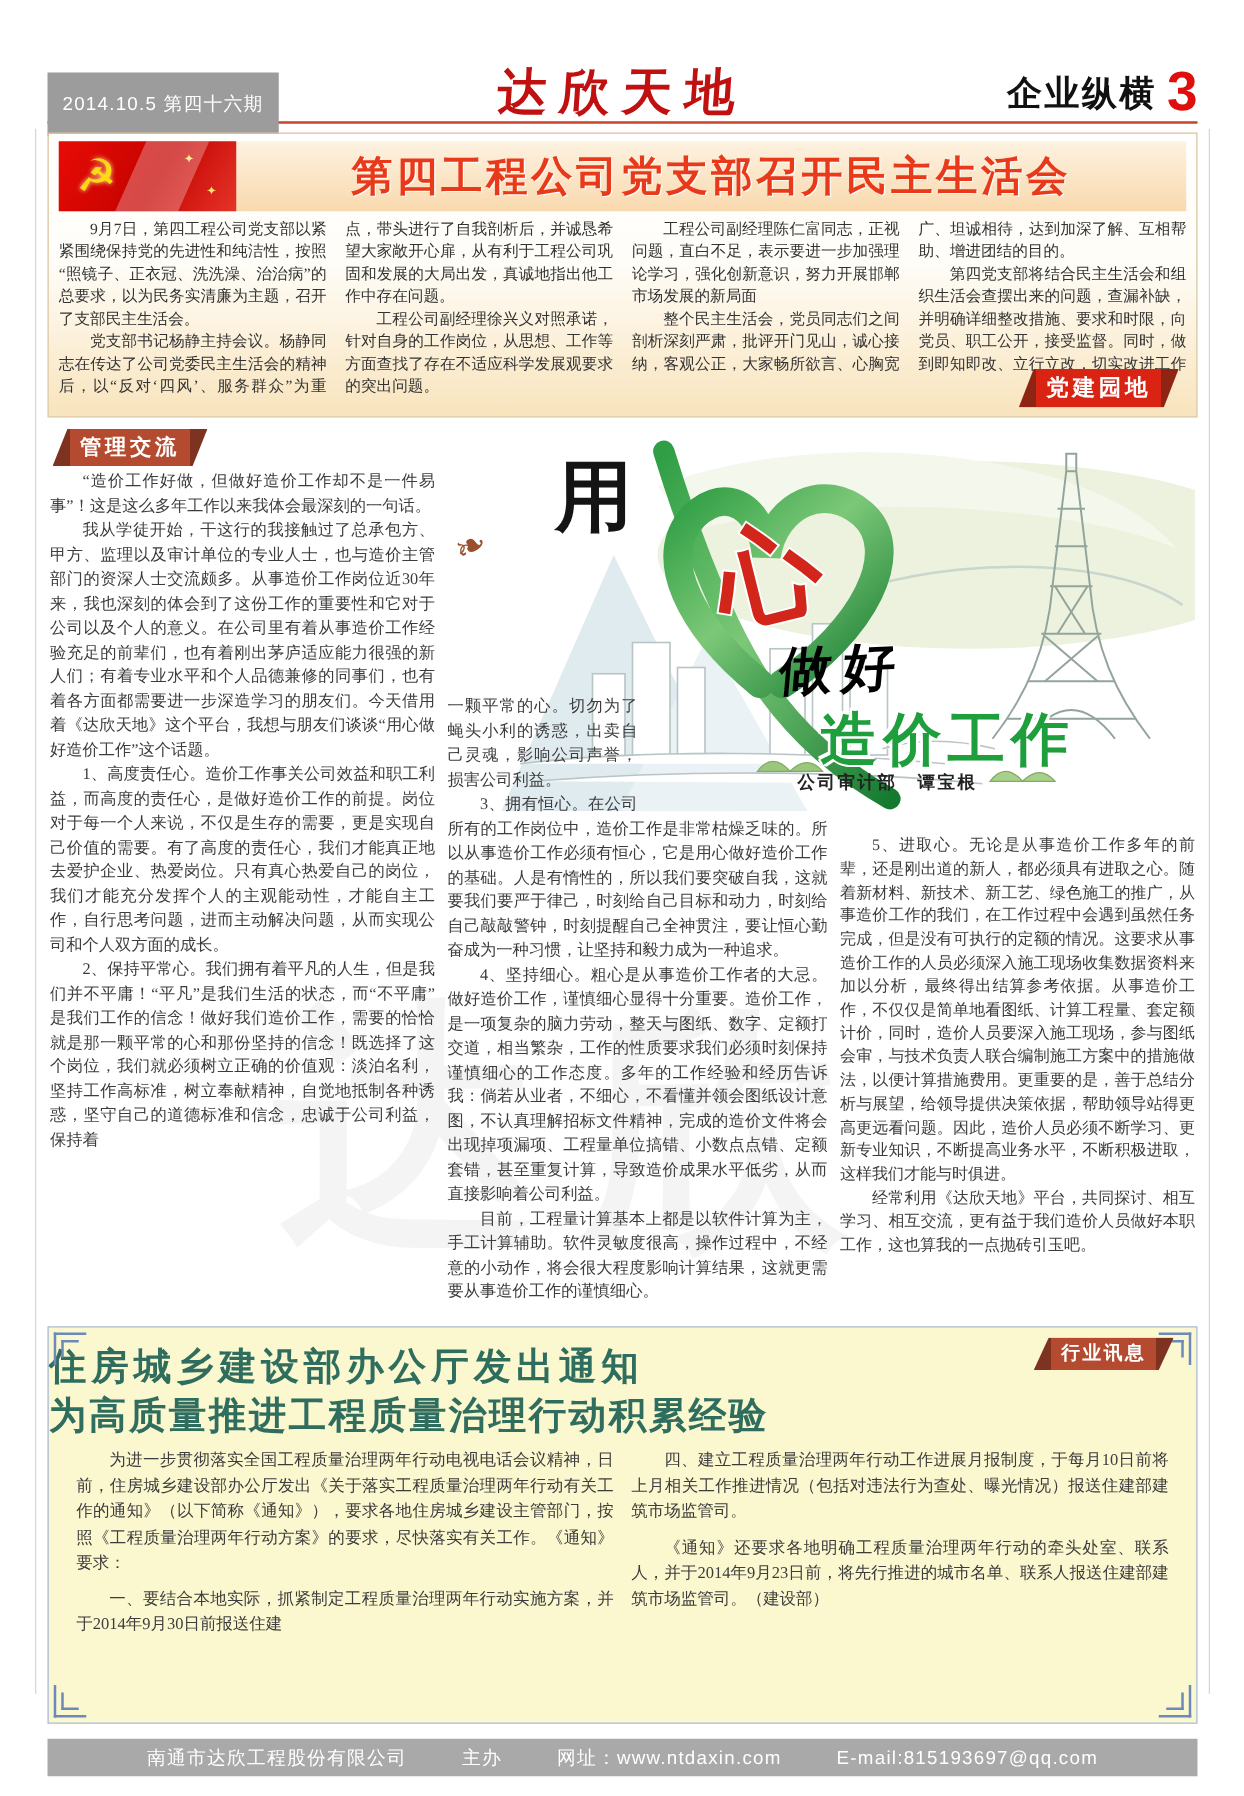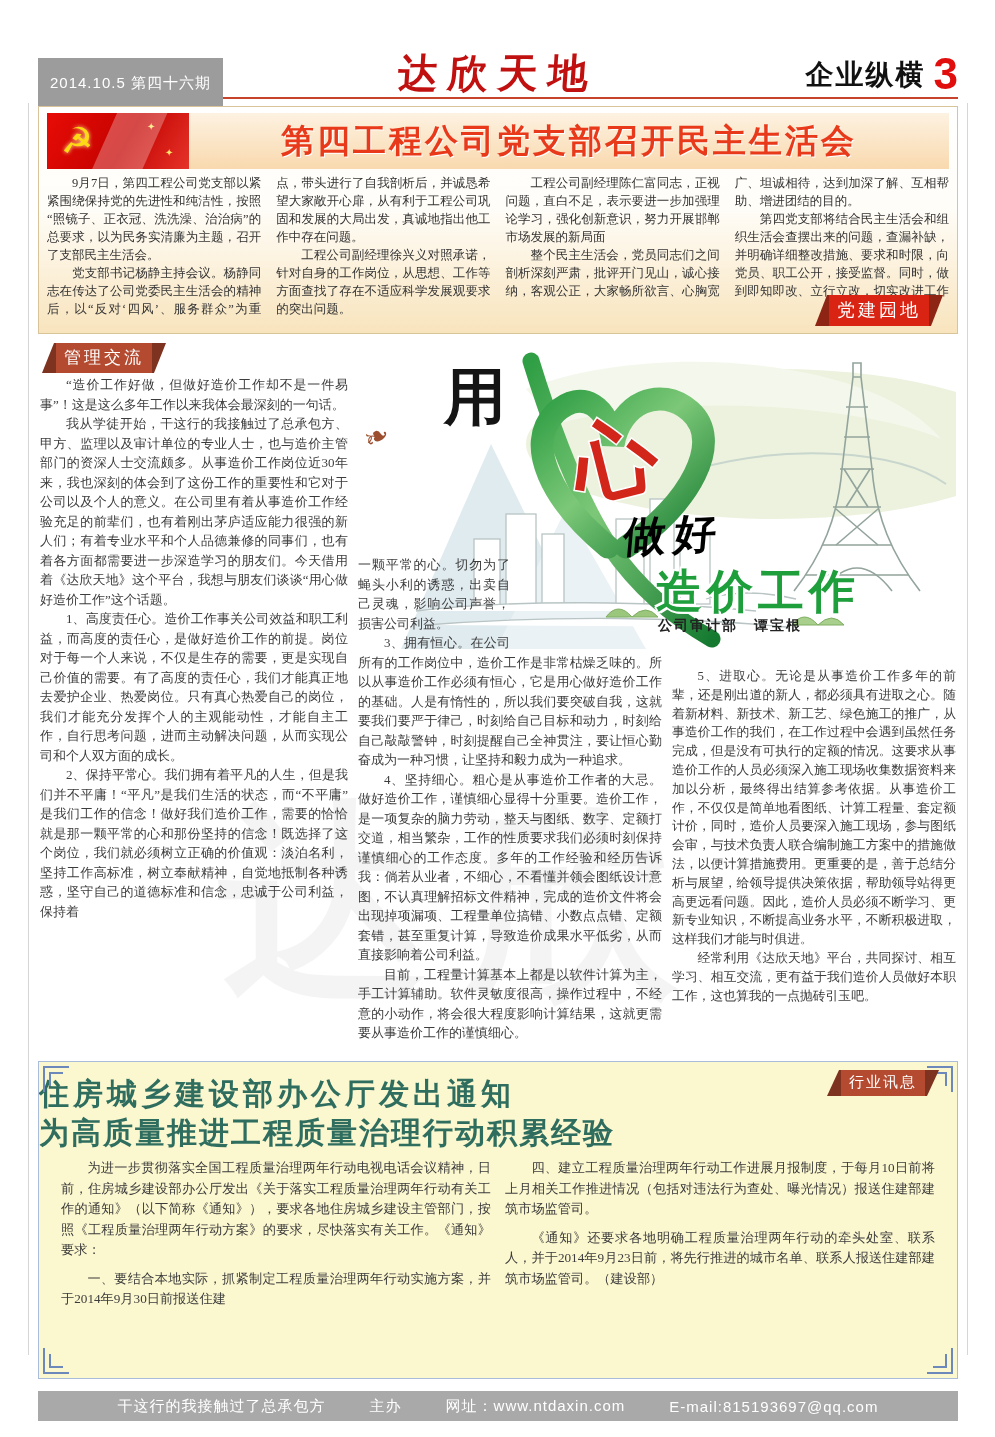--- a/index.html
+++ b/index.html
@@ -38,21 +38,21 @@
   .flag-emblem { position:absolute; left:14px; top:2px; color:#ffd913; font-size:36px; line-height:52px;
                  text-shadow:0 0 4px #ff9; }
   .flag-sparkle { position:absolute; color:#ffe66b; font-size:10px; }
   .party-headline { flex:1; text-align:center; color:#e8391b; font-size:33px; font-weight:900;
                     letter-spacing:3px; font-family:"Liberation Sans","DejaVu Sans",sans-serif;
                     text-shadow:1px 1px 0 #fff; white-space:nowrap; }
   .party-cols { margin-top:5px; height:158px; column-count:4; column-gap:15px; overflow:hidden; }
   .party-cols p { font-size:12.5px; line-height:18px; text-align:justify; text-indent:2em; color:#333; }
 
   
-  .ribbon { display:inline-block; position:relative; color:#fff; font-weight:normal;
+  .ribbon { display:inline-block; position:relative; color:#fff; font-weight:bold;
             font-family:"Liberation Sans","DejaVu Sans",sans-serif; white-space:nowrap;
             padding:3px 22px 4px 22px;
             clip-path:polygon(12px 0,100% 0,calc(100% - 12px) 100%,0 100%); }
   .ribbon-red   { background:linear-gradient(90deg,#8e2413 0 14px,#d92313 14px calc(100% - 14px),#8e2413 calc(100% - 14px)); }
   .ribbon-brick { background:linear-gradient(90deg,#7e3220 0 14px,#b44b31 14px calc(100% - 14px),#7e3220 calc(100% - 14px)); }
   .party-ribbon { position:absolute; right:14px; bottom:7px; font-size:18px; letter-spacing:3px; }
 
   
   .management { position:relative; margin-top:9px; height:712px; overflow:hidden; }
   .mgmt-ribbon { position:absolute; left:4px; top:0; font-size:17px; letter-spacing:3px; z-index:5; }
@@ -73,21 +73,21 @@
   .artwork svg { position:absolute; inset:0; }
   .aw-yong { position:absolute; left:88px; top:6px; font-size:62px; font-weight:900; color:#141414;
              font-family:"Liberation Sans","DejaVu Sans",sans-serif; }
   .aw-zuohao { position:absolute; left:268px; top:158px; font-size:42px; font-weight:900; color:#000;
                transform:skewX(-8deg) rotate(-3deg); letter-spacing:8px;
                font-family:"Liberation Serif","DejaVu Serif",serif; }
   .aw-zaojia { position:absolute; left:300px; top:212px; font-size:46px; font-weight:900; color:#1f9e3c;
                letter-spacing:5px; font-family:"Liberation Sans","DejaVu Sans",sans-serif;
                text-shadow:-2px 0 #fff,2px 0 #fff,0 -2px #fff,0 2px #fff,2px 2px #fff,-2px -2px #fff; }
   .aw-caption { position:absolute; left:282px; top:268px; font-size:14px; font-weight:bold; color:#222;
-                font-family:"Liberation Sans","DejaVu Sans",sans-serif; letter-spacing:2px;margin-left:20px; }
+                font-family:"Liberation Sans","DejaVu Sans",sans-serif; letter-spacing:2px; }
   .aw-ornament { position:absolute; left:8px; top:70px; font-size:30px; color:#9c4f2e; transform:rotate(-25deg); }
 
   
   .notice { position:relative; margin-top:6px; height:318px; background:#fbf7cf;
             border:1px solid #a9bcd9; overflow:hidden; }
   .notice-ribbon { position:absolute; right:18px; top:8px; font-size:15px; letter-spacing:2px; z-index:4; }
   .notice-title { margin-top:12px; color:#2f6e5f; font-weight:900;
                   font-family:"Liberation Sans","DejaVu Sans",sans-serif; line-height:1.3; }
   .notice-title .t1 { font-size:30px; letter-spacing:4px; display:block; }
   .notice-title .t2 { font-size:30px; letter-spacing:2px; display:block; }
@@ -237,18 +237,18 @@
         <p>一、要结合本地实际，抓紧制定工程质量治理两年行动实施方案，并于2014年9月30日前报送住建</p>
       </div>
       <div class="ncol">
         <p>四、建立工程质量治理两年行动工作进展月报制度，于每月10日前将上月相关工作推进情况（包括对违法行为查处、曝光情况）报送住建部建筑市场监管司。</p>
         <p>《通知》还要求各地明确工程质量治理两年行动的牵头处室、联系人，并于2014年9月23日前，将先行推进的城市名单、联系人报送住建部建筑市场监管司。（建设部）</p>
       </div>
     </div>
   </section>
 
   <footer class="footer">
-    <span>干这行的我接触过了总承包方</span>
+    <span>南通市达欣工程股份有限公司</span>
     <span>主办</span>
     <span>网址：www.ntdaxin.com</span>
     <span>E-mail:815193697@qq.com</span>
   </footer>
 </div>
 
 </body></html>

